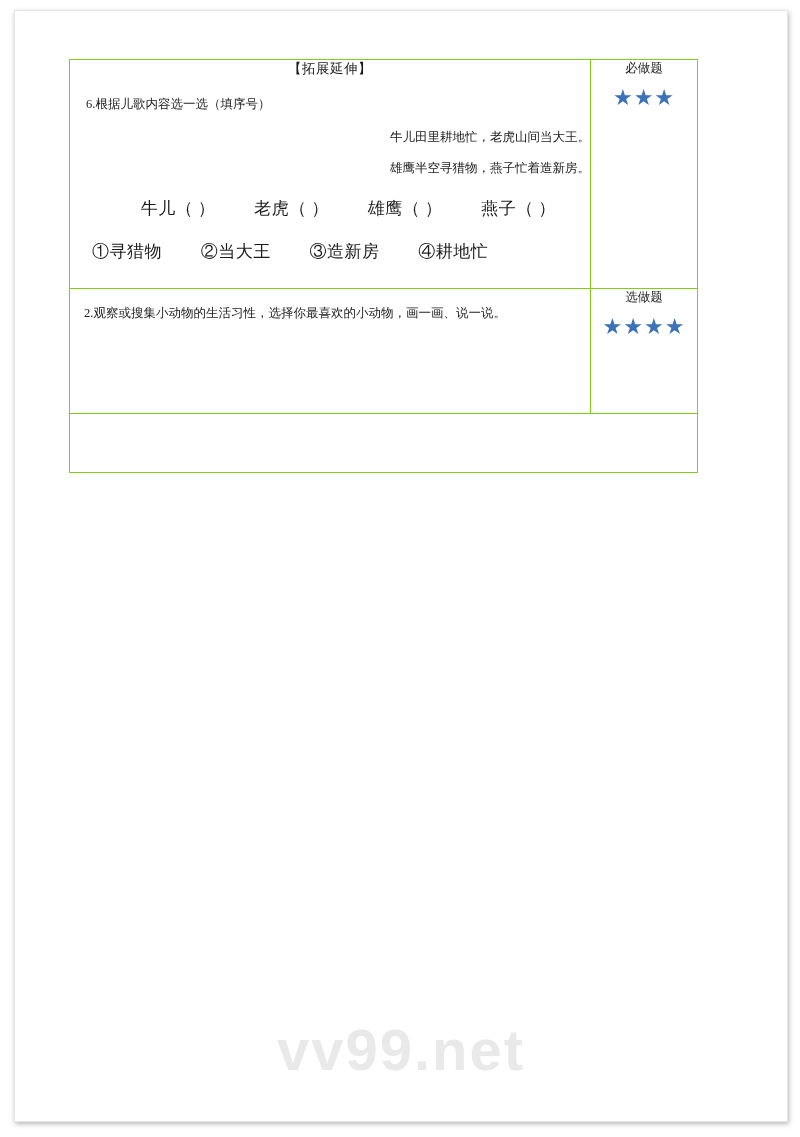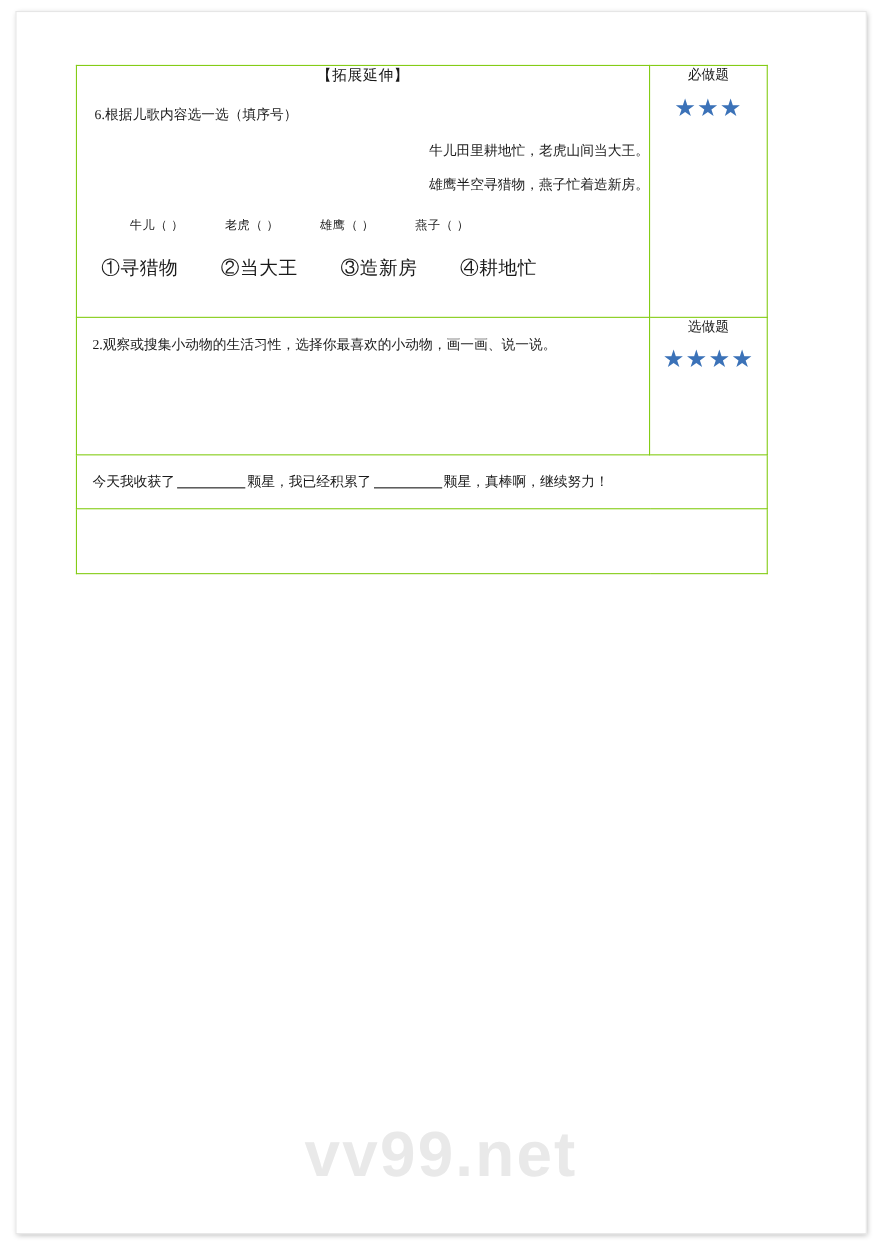--- a/index.html
+++ b/index.html
@@ -59,24 +59,25 @@
     margin-left: 16px;
   }
   .rhyme {
     font-size: 12.5px;
     margin-top: 16px;
     text-align: right;
     padding-left: 24px;
   }
   .rhyme.second { margin-top: 14px; }
   .blanks {
-    font-size: 11px;
+    font-size: 17px;
     margin-top: 20px;
     padding-left: 48px;
     letter-spacing: 0.5px;
+    text-align: right;
   }
   .blanks span { margin-right: 34px; }
   .options {
     font-size: 17px;
     margin-top: 20px;
     padding-left: 22px;
     letter-spacing: 0.5px;
   }
   .options span { margin-right: 34px; }
 
@@ -188,27 +189,20 @@
         </div>
       </td>
       <td class="cell-side">
         <div class="side-q7">
           <div class="side-label">选做题</div>
           <div class="stars four">★★★★</div>
         </div>
       </td>
     </tr>
 
-    <tr>
-      <td class="cell-main block-summary" colspan="2">
-        <div class="summary">
-          <span>今天我收获了</span><span class="blank-line"></span><span>颗星，我已经积累了</span><span class="blank-line"></span><span>颗星，真棒啊，继续努力！</span>
-        </div>
-      </td>
-    </tr>
 
     <tr>
       <td class="cell-main block-empty" colspan="2"></td>
     </tr>
   </tbody>
     </table>
 
   <div class="watermark">vv99.net</div>
 </div>
 

